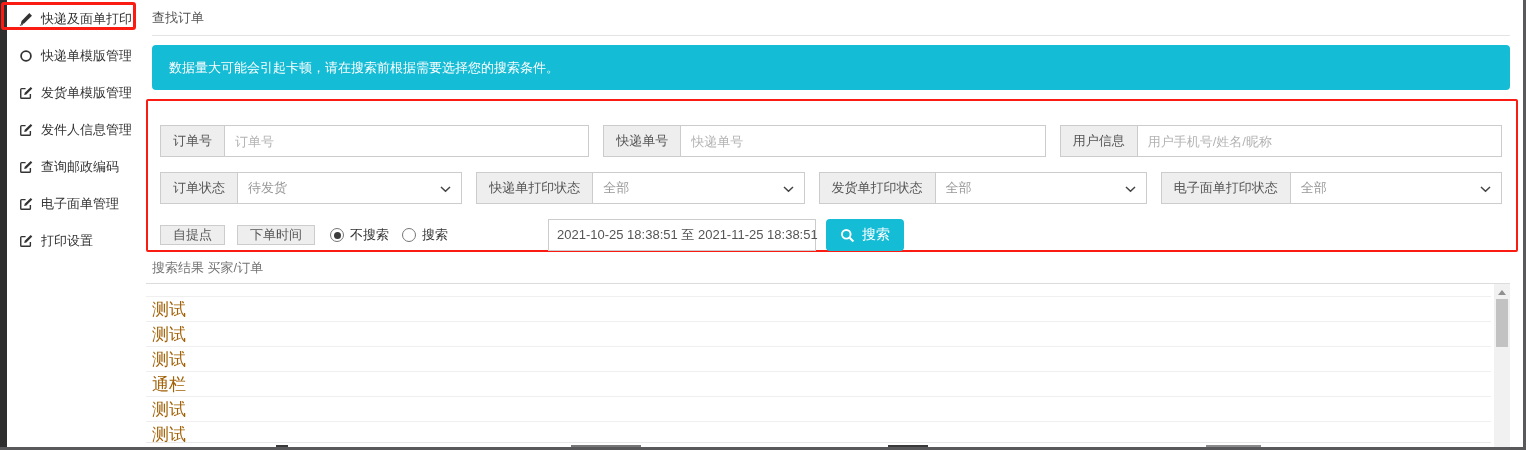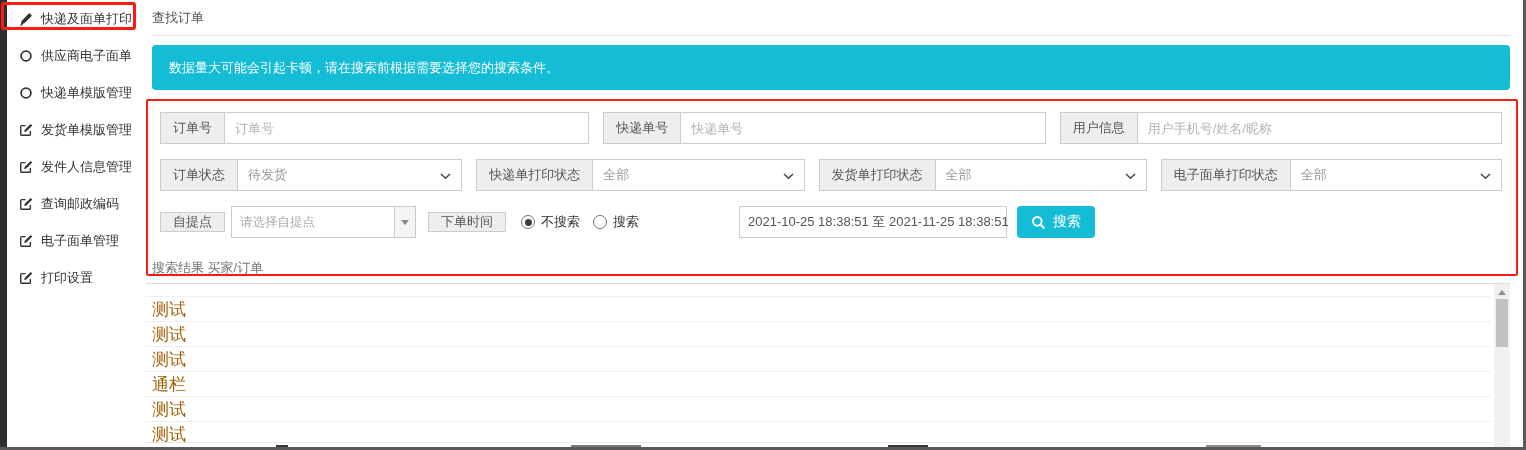--- a/index.html
+++ b/index.html
@@ -20,22 +20,22 @@
                border:3px solid var(--alert); border-radius:3px; pointer-events:none; z-index:6; }
 
   
   .content{ position:absolute; left:131px; top:0; right:0; bottom:0; background:#fff; }
   .tab-title{ position:absolute; left:21px; top:9px; font-size:13px; color:#555; }
   .tab-divider{ position:absolute; left:21px; top:35px; right:13px; border-top:1px solid #e4e4e4; }
 
   .notice{ position:absolute; left:21px; top:45px; right:13px; height:45px; background:var(--accent);
            border-radius:4px; color:#fff; font-size:13px; display:flex; align-items:center; padding:0 17px; }
 
-  .form-box{ position:absolute; left:15px; top:99px; right:5px; height:177px;
-             border:2px solid var(--alert); border-radius:2px; padding:11px 14px 0 12px; }
+  .form-box{ position:absolute; left:15px; top:99px; right:5px; height:153px;
+             border:2px solid var(--alert); border-radius:2px; padding:24px 14px 0 12px; }
   .frow{ display:flex; gap:14px; margin-bottom:15px; height:32px; }
   .fgroup{ display:flex; flex:1 1 auto; min-width:0; }
   .addon{ display:flex; align-items:center; padding:0 12px; background:#eee; border:1px solid #ccc;
           font-size:13px; color:#555; white-space:nowrap; }
   .finput{ flex:1 1 140px; min-width:0; border:1px solid #ccc; border-left:none; font-size:13px;
            color:#555; padding:0 10px; outline:none; background:#fff; }
   .finput::placeholder{ color:#b3b3b3; }
   .fselect{ flex:1 1 150px; min-width:0; display:flex; align-items:center; justify-content:space-between;
             border:1px solid #ccc; border-left:none; background:#fff; padding:0 10px; font-size:13px;
             color:#999; cursor:pointer; }
@@ -93,28 +93,20 @@
             </svg>
           </span>
           <span>快递及面单打印</span>
         </div>
         <div class="side-item">
           <span class="ic">
             <svg width="14" height="14" viewBox="0 0 16 16">
               <circle cx="8" cy="8" r="5.6" fill="none" stroke="#333" stroke-width="2"></circle>
             </svg>
           </span>
-          <span>供应商电子面单</span>
-        </div>
-        <div class="side-item">
-          <span class="ic">
-            <svg width="14" height="14" viewBox="0 0 16 16">
-              <circle cx="8" cy="8" r="5.6" fill="none" stroke="#333" stroke-width="2"></circle>
-            </svg>
-          </span>
           <span>快递单模版管理</span>
         </div>
         <div class="side-item">
           <span class="ic">
             <svg width="14" height="14" viewBox="0 0 16 16">
               <path d="M13 9v4a1 1 0 0 1-1 1H3a1 1 0 0 1-1-1V4a1 1 0 0 1 1-1h4.5" fill="none" stroke="#333" stroke-width="1.6"></path>
               <path d="M13.4 1l1.8 1.8-6.8 6.8-2.5.7.7-2.5z" fill="#333"></path>
             </svg>
           </span>
           <span>发货单模版管理</span>
@@ -217,26 +209,20 @@
               <span>全部</span>
               <span><svg class="chev" width="11" height="7" viewBox="0 0 11 7">
                   <path d="M1 1l4.5 4.3L10 1" fill="none" stroke="#444" stroke-width="1.5"></path>
                 </svg></span>
             </div>
           </div>
         </div>
 
       <div class="row3">
         <div class="addon">自提点</div>
-        <div class="combo">
-          <input placeholder="请选择自提点" style="">
-          <div class="caret-box">
-            <span class="caret-down"></span>
-          </div>
-        </div>
         <div class="addon standalone">下单时间</div>
         <div class="radios">
           <div class="radio">
             <span class="radio-outer">
                 <span class="radio-dot"></span>
               </span>
             <span>不搜索</span>
           </div>
           <div class="radio">
             <span class="radio-outer"></span>

